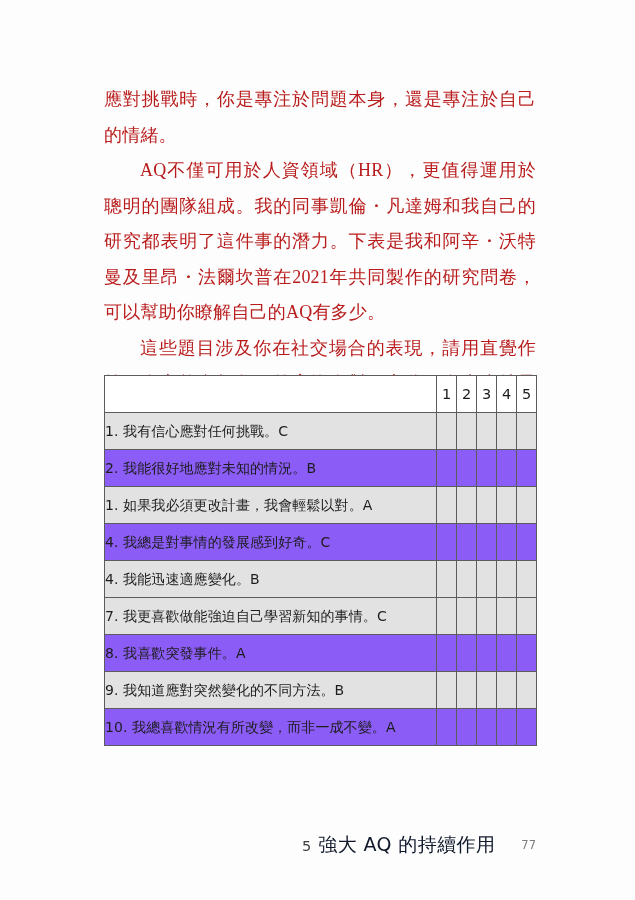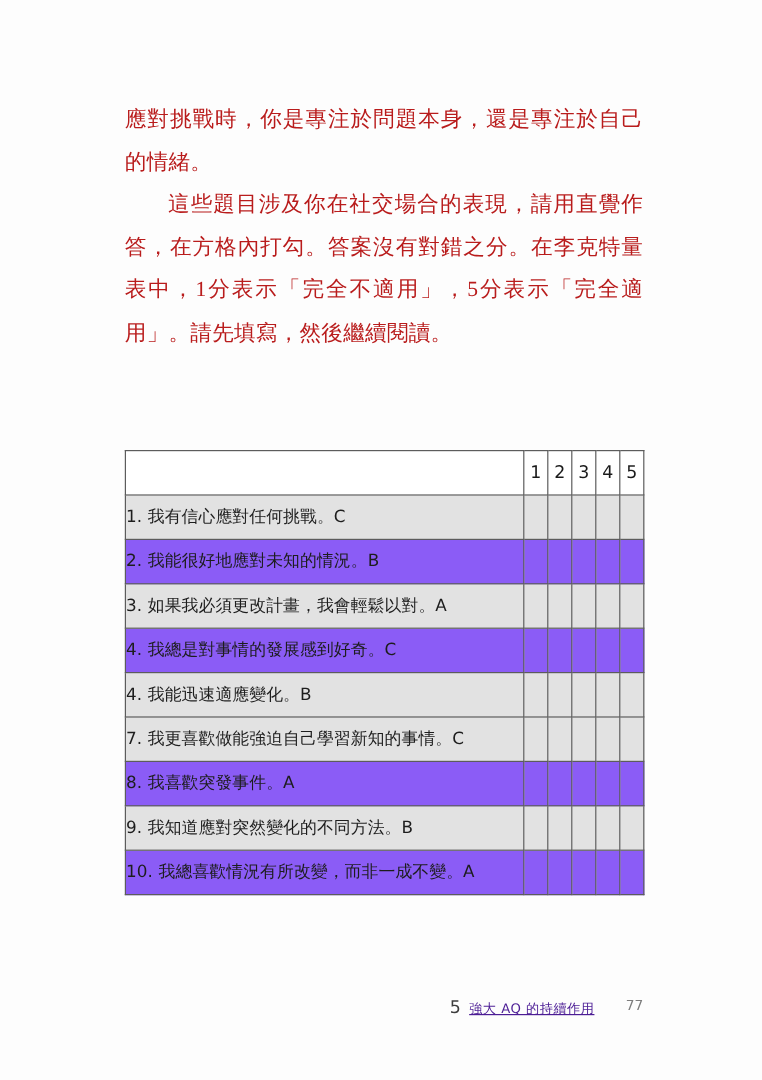--- a/index.html
+++ b/index.html
@@ -103,40 +103,40 @@
     justify-content: flex-end;
     font-family: "DejaVu Sans", "Liberation Sans", sans-serif;
     color: #4c4c4c;
   }
   .footer-chapter-num {
     font-size: 14.5px;
     color: #3d3d3d;
     margin-right: 7px;
   }
   .footer-chapter-title {
-    font-size: 11px;
-    color: #4c1d95;
+    font-size: 19px;
+    color: #0f172a;
     letter-spacing: 0.4px;
-    text-decoration: underline;
   }
   .footer-page-num {
     font-size: 11.5px;
     color: #7d7d7d;
     margin-left: 26px;
     position: relative;
     top: -2px;
   }
 </style>
 </head>
 <body>
 
 <div class="page">
 
   <div class="content">
     <p class="para">應對挑戰時，你是專注於問題本身，還是專注於自己的情緒。</p>
+    <p class="para indent">AQ不僅可用於人資領域（HR），更值得運用於聰明的團隊組成。我的同事凱倫・凡達姆和我自己的研究都表明了這件事的潛力。下表是我和阿辛・沃特曼及里昂・法爾坎普在2021年共同製作的研究問卷，可以幫助你瞭解自己的AQ有多少。</p>
     <p class="para indent">這些題目涉及你在社交場合的表現，請用直覺作答，在方格內打勾。答案沒有對錯之分。在李克特量表中，1分表示「完全不適用」，5分表示「完全適用」。請先填寫，然後繼續閱讀。</p>
   </div>
 
   <div class="survey-wrap">
     <table class="survey">
       <colgroup>
         <col class="q-col">
         <col class="s-col">
         <col class="s-col">
         <col class="s-col">
@@ -164,21 +164,21 @@
         </tr>
         <tr class="plain">
           <td class="q-cell">2. 我能很好地應對未知的情況。B</td>
           <td class="ans-cell"></td>
           <td class="ans-cell"></td>
           <td class="ans-cell"></td>
           <td class="ans-cell"></td>
           <td class="ans-cell"></td>
         </tr>
         <tr class="shaded">
-          <td class="q-cell">3. 如果我必須更改計畫，我會輕鬆以對。A</td>
+          <td class="q-cell">1. 如果我必須更改計畫，我會輕鬆以對。A</td>
           <td class="ans-cell"></td>
           <td class="ans-cell"></td>
           <td class="ans-cell"></td>
           <td class="ans-cell"></td>
           <td class="ans-cell"></td>
         </tr>
         <tr class="plain">
           <td class="q-cell">4. 我總是對事情的發展感到好奇。C</td>
           <td class="ans-cell"></td>
           <td class="ans-cell"></td>

